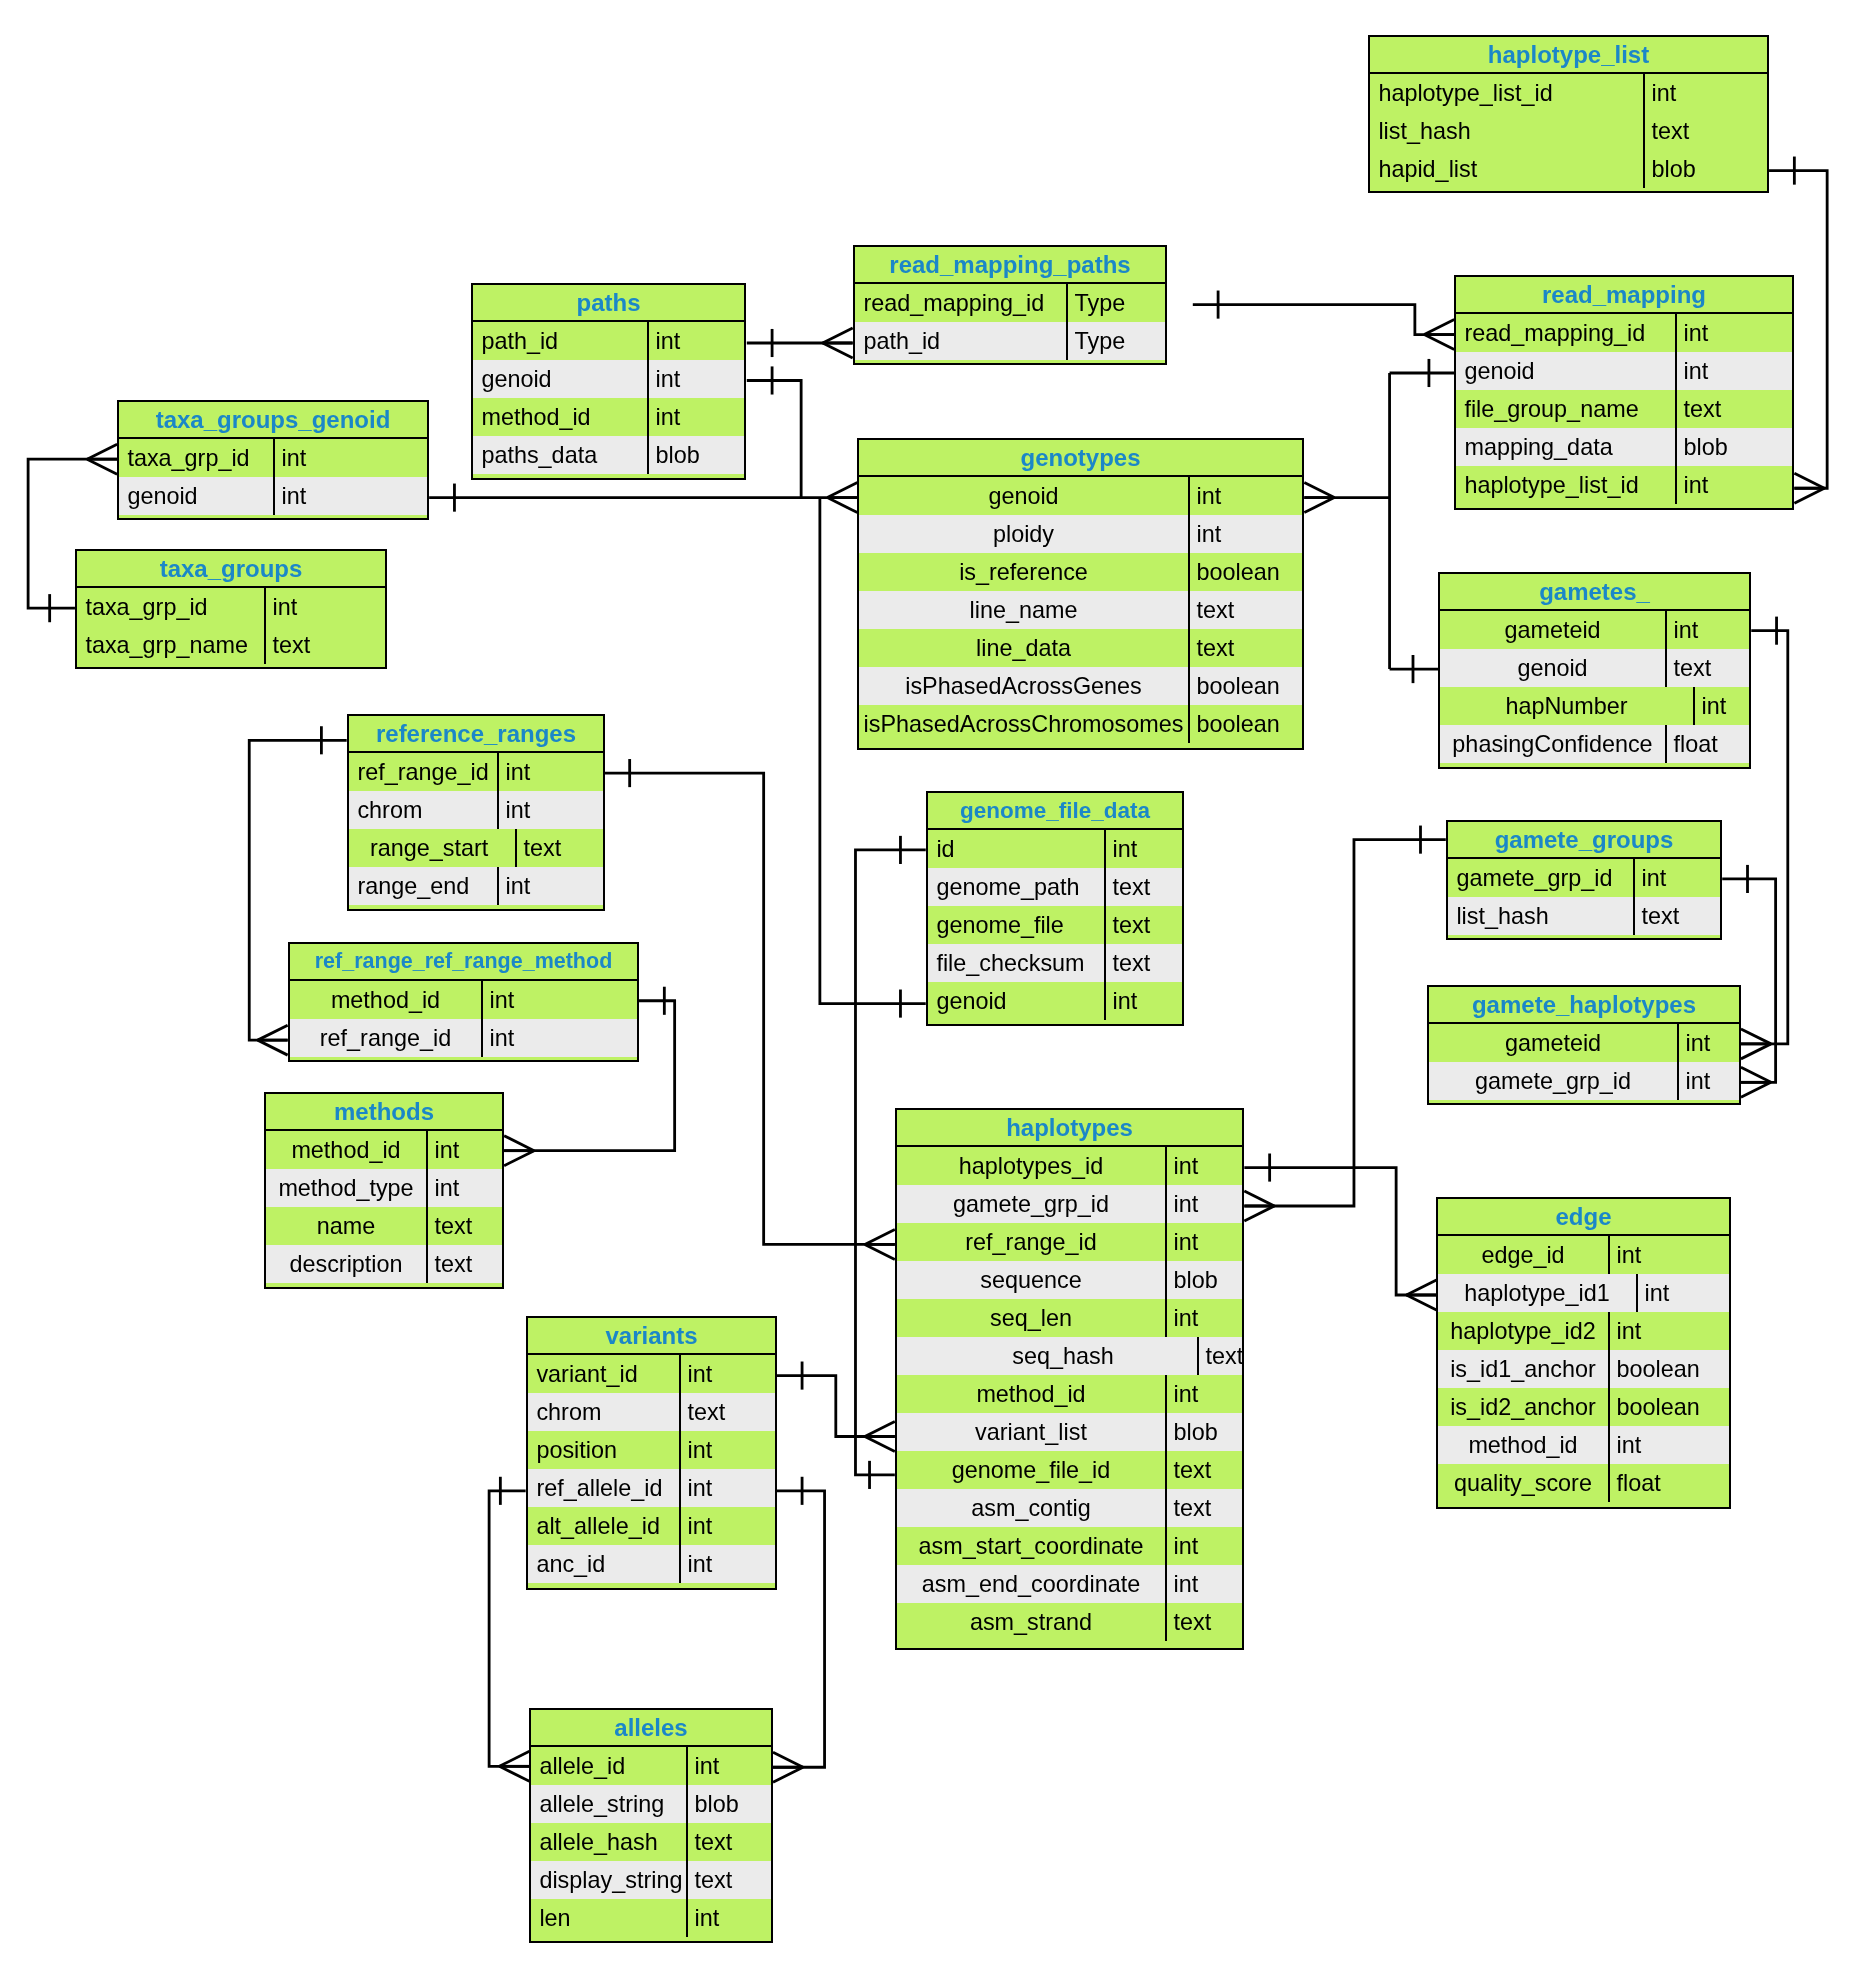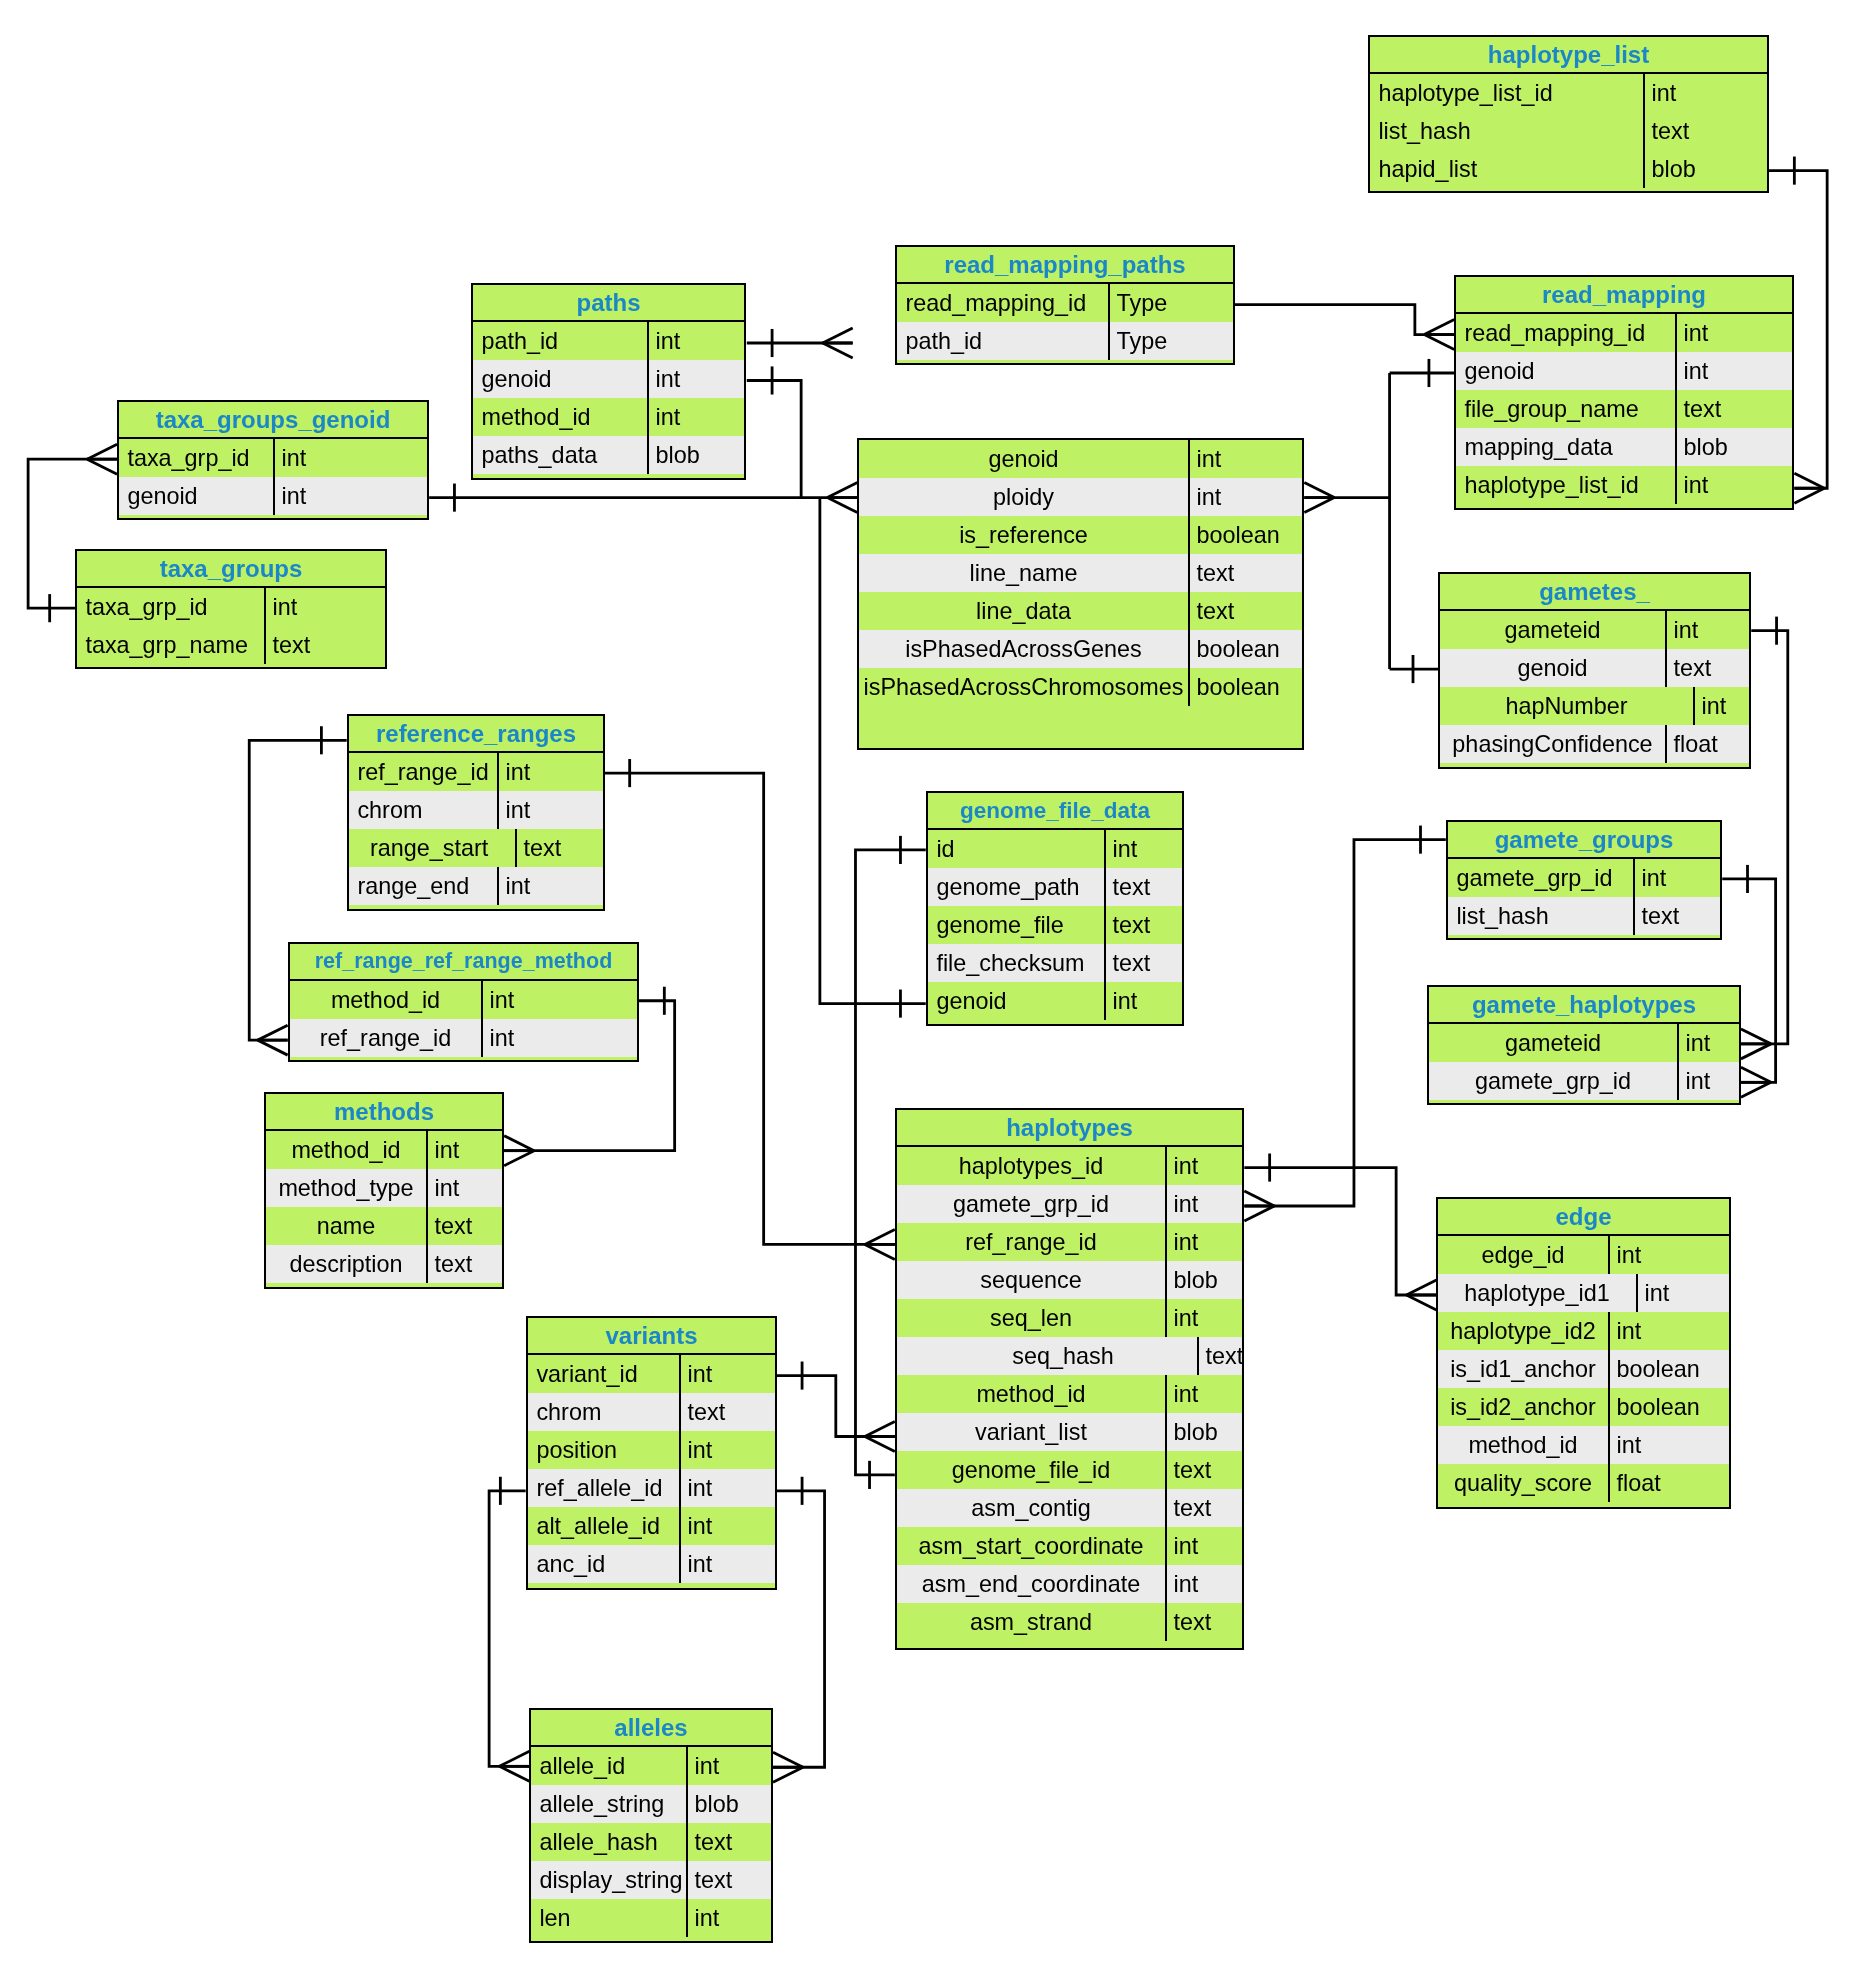--- a/index.html
+++ b/index.html
@@ -179,21 +179,21 @@
         </div>
         <div class="row">
           <div class="cell-name" style="width: 275px;">list_hash</div>
           <div class="cell-type">text</div>
         </div>
         <div class="row">
           <div class="cell-name" style="width: 275px;">hapid_list</div>
           <div class="cell-type">blob</div>
         </div>
       </div>
-      <div class="tbl" style="left: 853px; top: 245px; width: 340px; height: 120px; margin-left: 42px;">
+      <div class="tbl" style="left: 853px; top: 245px; width: 314px; height: 120px;">
         <div class="title" style="color: rgb(27, 135, 200);">read_mapping_paths</div>
         <div class="row">
           <div class="cell-name" style="width: 213px;">read_mapping_id</div>
           <div class="cell-type">Type</div>
         </div>
         <div class="row alt">
           <div class="cell-name" style="width: 213px;">path_id</div>
           <div class="cell-type">Type</div>
         </div>
       </div>
@@ -232,20 +232,21 @@
         <div class="row">
           <div class="cell-name" style="width: 189px;">taxa_grp_id</div>
           <div class="cell-type">int</div>
         </div>
         <div class="row">
           <div class="cell-name" style="width: 189px;">taxa_grp_name</div>
           <div class="cell-type">text</div>
         </div>
       </div>
       <div class="tbl" style="left: 857px; top: 438px; width: 447px; height: 312px;">
+        <div class="title" style="color: rgb(27, 135, 200);">genotypes</div>
         <div class="row">
           <div class="cell-name center" style="width: 331px;">genoid</div>
           <div class="cell-type">int</div>
         </div>
         <div class="row alt">
           <div class="cell-name center" style="width: 331px;">ploidy</div>
           <div class="cell-type">int</div>
         </div>
         <div class="row">
           <div class="cell-name center" style="width: 331px;">is_reference</div>

